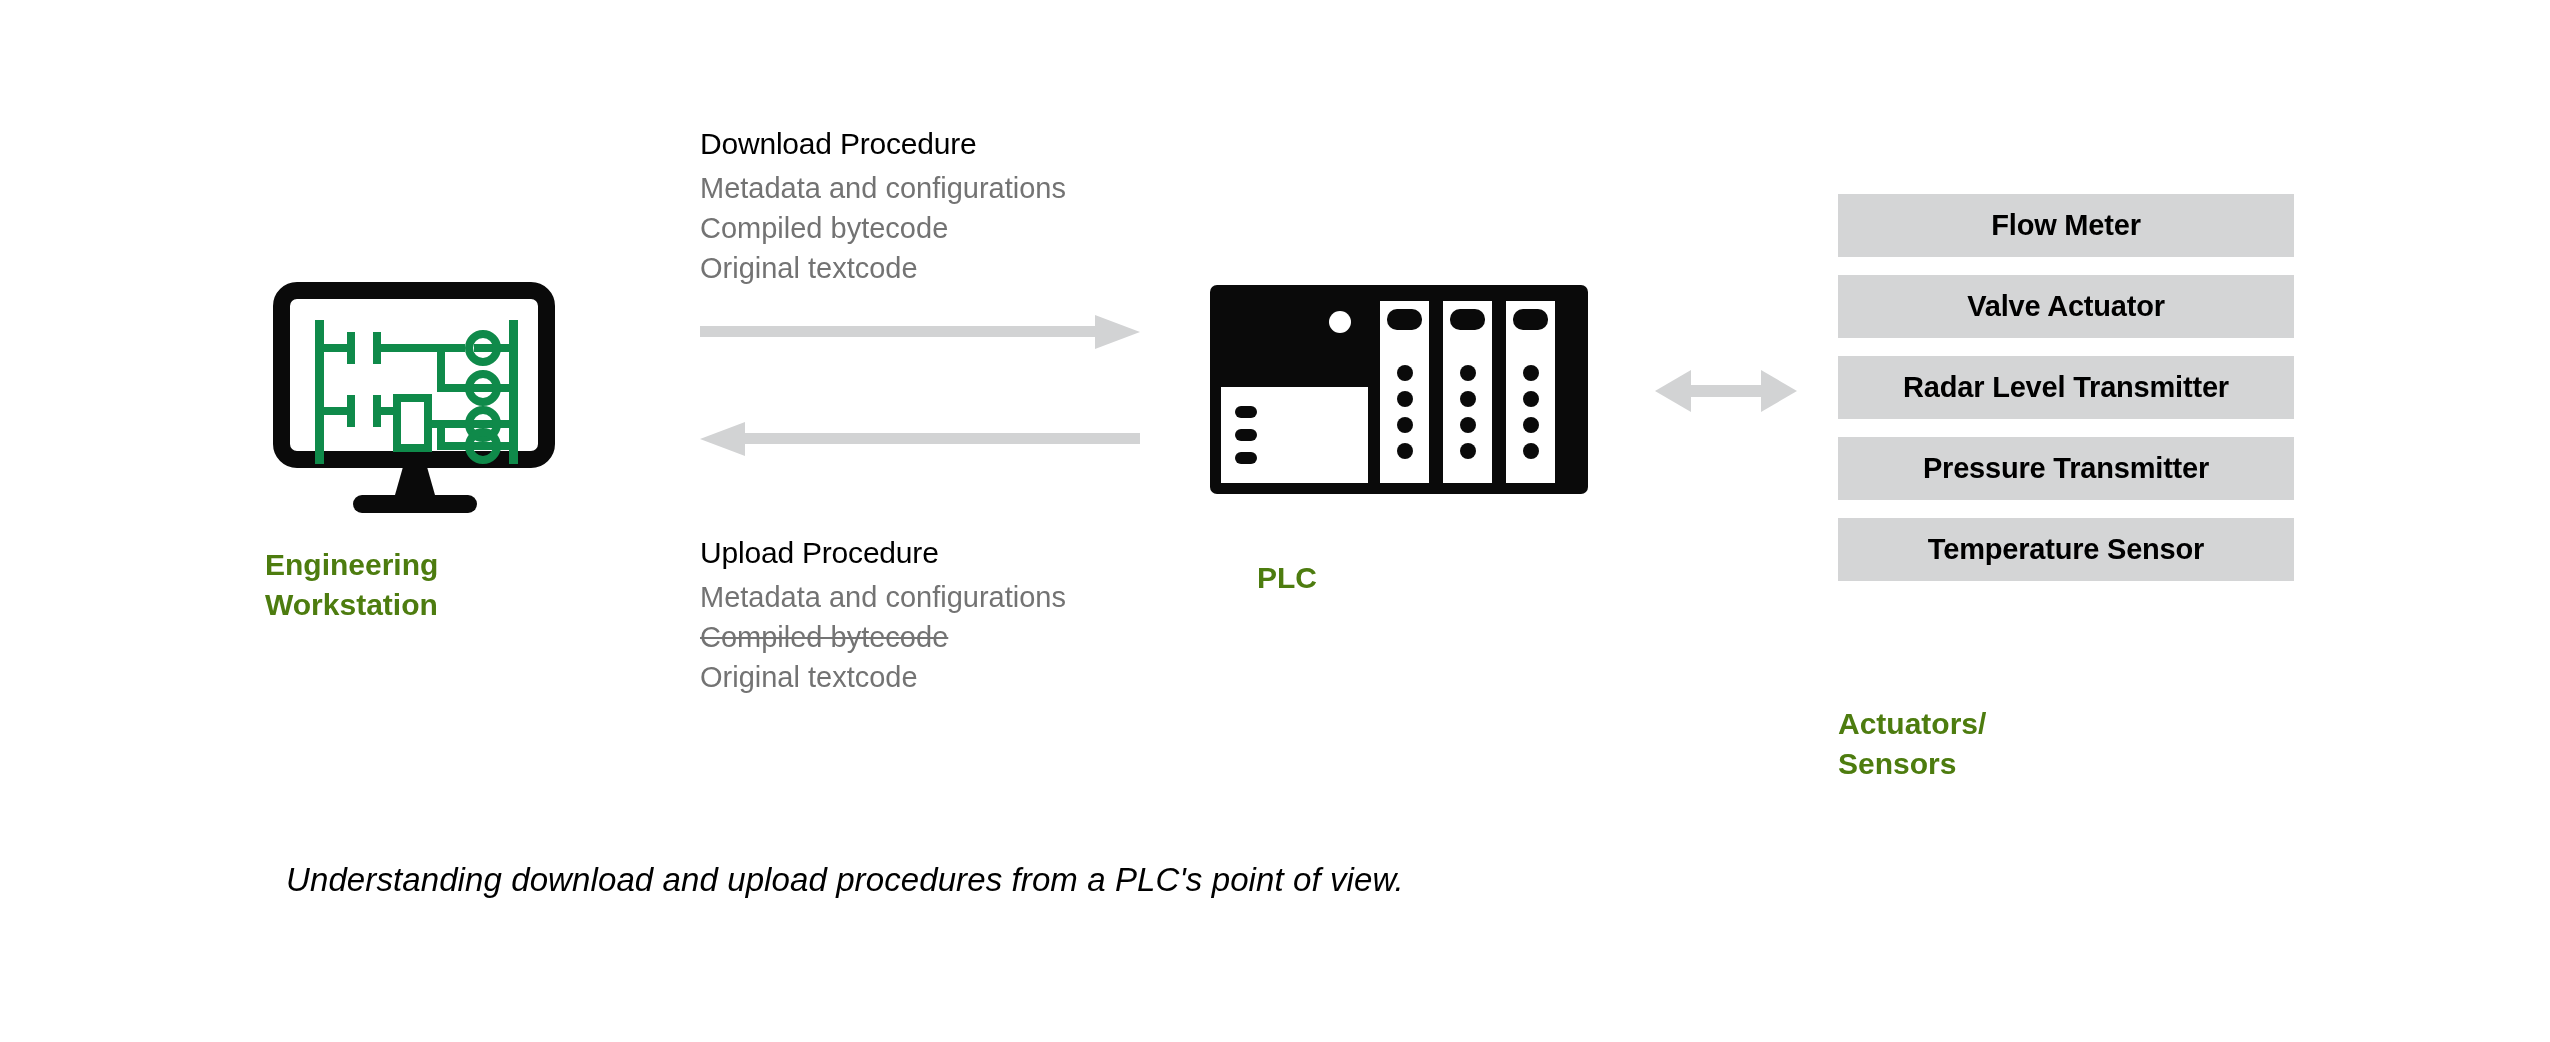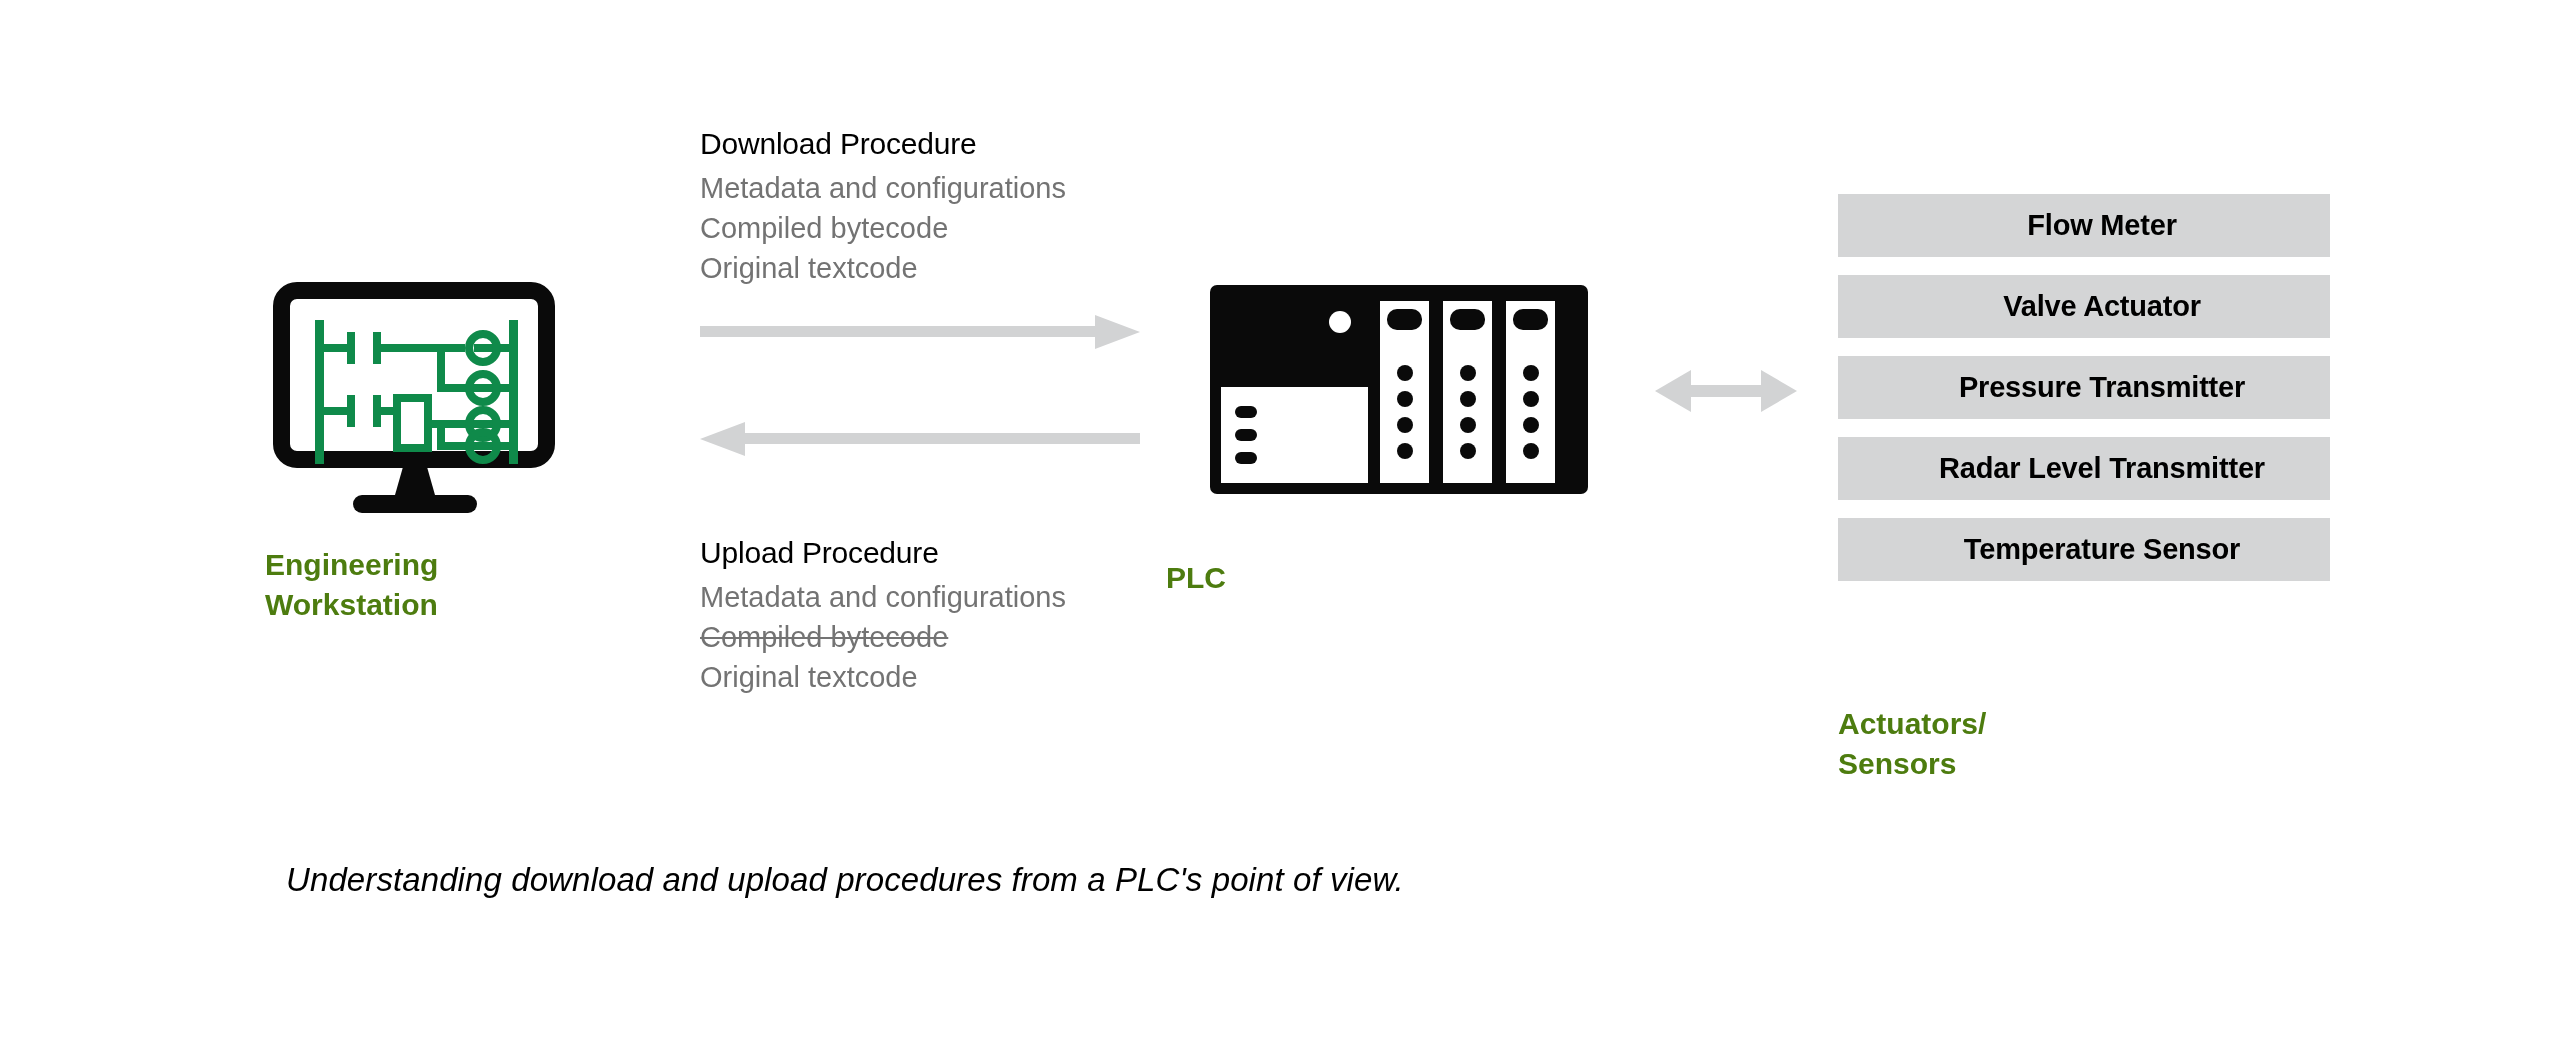--- a/index.html
+++ b/index.html
@@ -195,21 +195,20 @@
     height: 63px;
     background: #d4d5d6;
     margin-bottom: 18px;
     display: flex;
     align-items: center;
     justify-content: center;
     font-size: 29px;
     font-weight: bold;
     color: #000;
     letter-spacing: -0.2px;
-    padding-left: 36px;
   }
 
   
   #figure-caption {
     position: absolute;
     left: 286px;
     top: 861px;
     font-size: 33px;
     font-style: italic;
     color: #000000;
@@ -333,33 +332,33 @@
       <div class="plc-module" style="left:285px;">
         <div class="plc-mod-head"></div>
         <div class="plc-dot" style="top:64px;"></div>
         <div class="plc-dot" style="top:90px;"></div>
         <div class="plc-dot" style="top:116px;"></div>
         <div class="plc-dot" style="top:142px;"></div>
       </div>
     </div>
   </div>
 
-  <div class="caption-label" style="left:1166px; top:558px; width:378px;">PLC</div>
+  <div class="caption-label" style="left:1257px; top:558px; width:378px;">PLC</div>
 
   <svg class="flow-arrow" style="left:1655px; top:368px;" width="142" height="46" viewBox="0 0 142 46">
     <rect x="30" y="17" width="82" height="12" fill="#d2d3d4"></rect>
     <polygon points="36,2 36,44 0,23" fill="#d2d3d4"></polygon>
     <polygon points="106,2 106,44 142,23" fill="#d2d3d4"></polygon>
   </svg>
 
   <div id="devices">
     <div class="device-box">Flow Meter</div>
     <div class="device-box">Valve Actuator</div>
+    <div class="device-box">Radar Level Transmitter</div>
     <div class="device-box">Pressure Transmitter</div>
-    <div class="device-box">Radar Level Transmitter</div>
     <div class="device-box">Temperature Sensor</div>
   </div>
 
   <div class="caption-label" style="left:1838px; top:704px; width:456px;">
     <span>Actuators/</span><br>
     <span>Sensors</span>
   </div>
 
   <div id="figure-caption">Understanding download and upload procedures from a PLC's point of view.</div>
 

